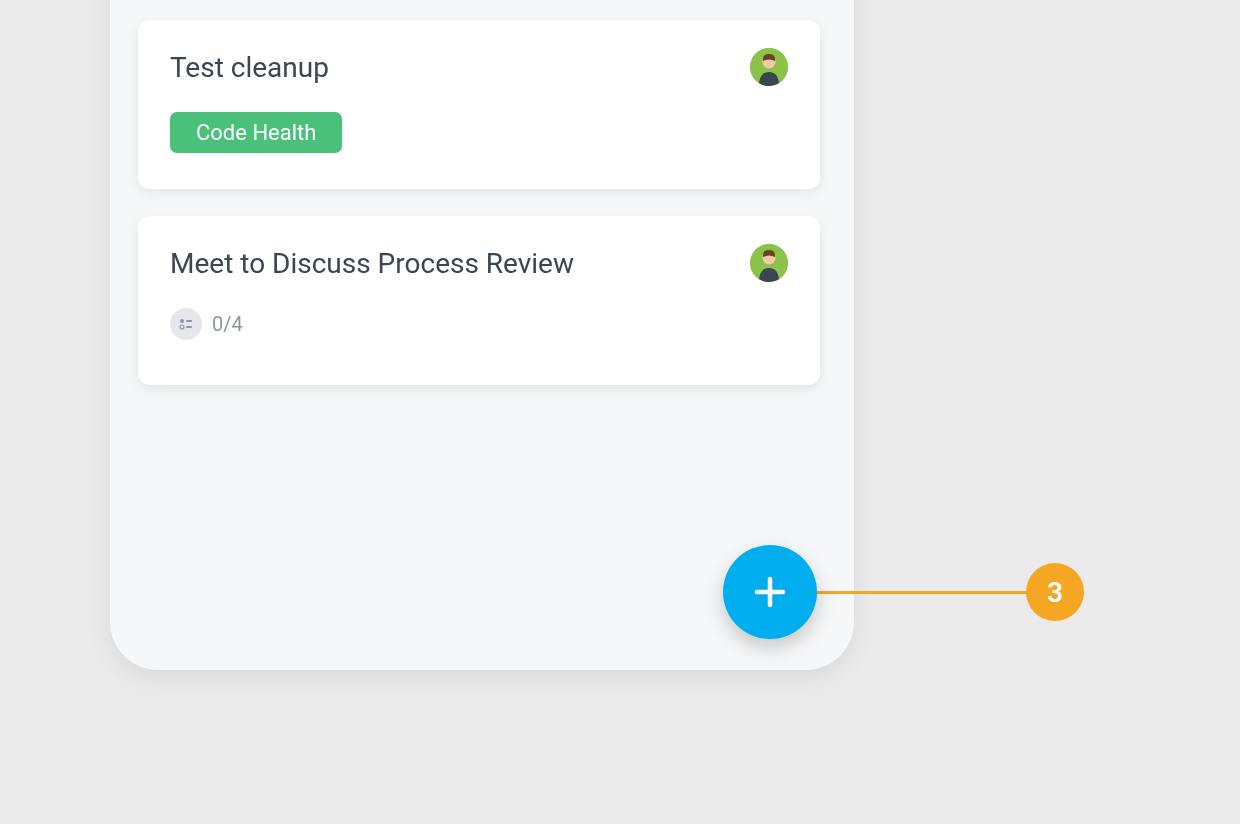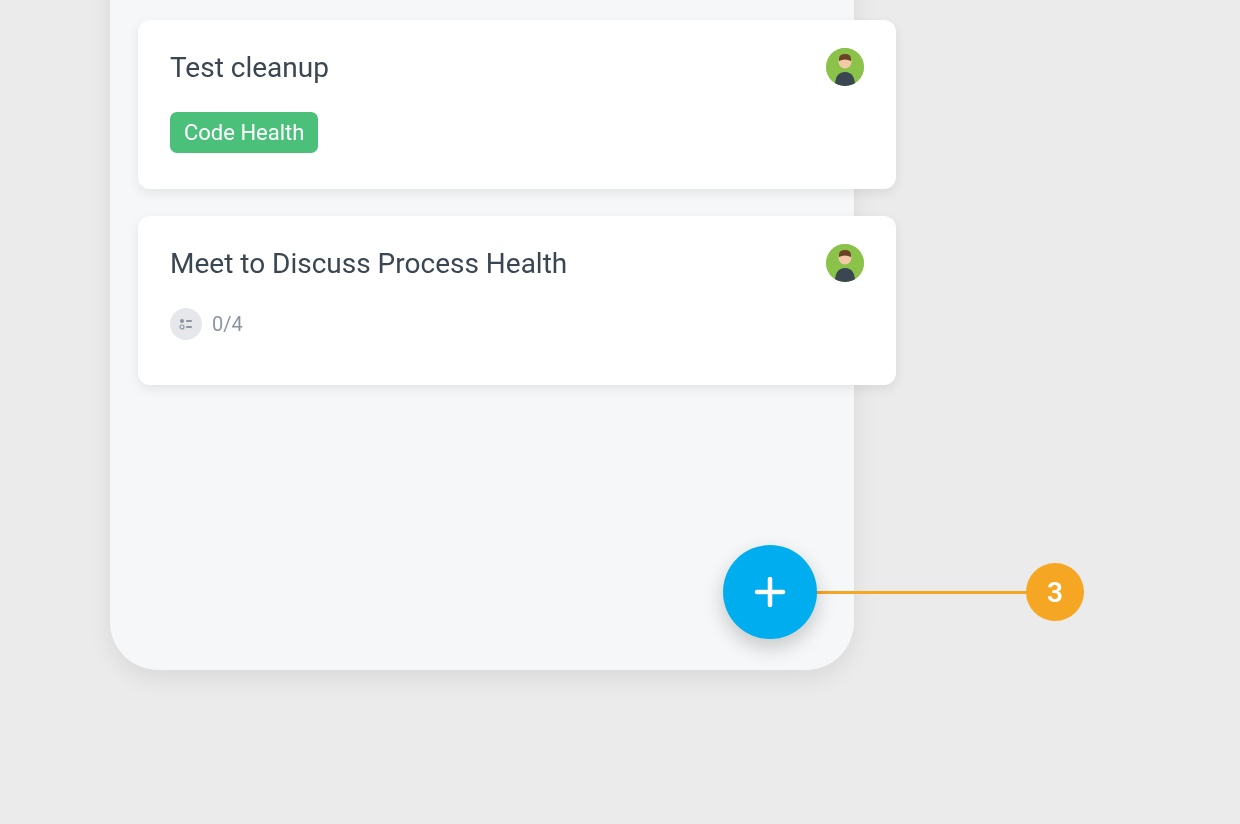--- a/index.html
+++ b/index.html
@@ -21,21 +21,21 @@
       top: -50px;
       width: 744px;
       height: 720px;
       background: #f6f7f8;
       border-radius: 0 0 48px 48px;
       box-shadow: 0 8px 24px rgba(0,0,0,0.08);
     }
     .card {
       position: absolute;
       left: 28px;
-      width: 758px;
+      width: 682px;
       background: #ffffff;
       border-radius: 12px;
       box-shadow: 0 4px 12px rgba(0,0,0,0.08);
       padding: 28px 32px 30px 32px;
     }
     .card-1 {
       top: 70px;
       height: 169px;
     }
     .card-2 {
@@ -67,21 +67,21 @@
       height: 100%;
     }
     .card-body {
       margin-top: 26px;
       display: flex;
       align-items: center;
       gap: 10px;
     }
     .tag {
       display: inline-block;
-      padding: 8px 14px;
+      padding: 8px 26px;
       background: #4bc07a;
       color: #ffffff;
       font-size: 22px;
       font-weight: 400;
       border-radius: 7px;
     }
     .checklist-icon {
       width: 32px;
       height: 32px;
       background: #e5e7ea;
@@ -173,21 +173,21 @@
         </svg>
       </div>
     </div>
     <div class="card-body">
       <span class="tag">Code Health</span>
     </div>
   </div>
 
   <div class="card card-2">
     <div class="card-header">
-      <div class="card-title">Meet to Discuss Process Health</div>
+      <div class="card-title">Meet to Discuss Process Review</div>
       <div class="avatar">
         <svg viewBox="0 0 38 38">
           <circle cx="19" cy="19" r="19" fill="#8bc34a"></circle>
           <circle cx="19" cy="14" r="6.5" fill="#f4c9a8"></circle>
           <path d="M 13 11 Q 13 6 19 6 Q 25 6 25 11 L 25 13 Q 19 10 13 13 Z" fill="#6b4226"></path>
           <path d="M 9 38 Q 9 24 19 24 Q 29 24 29 38 Z" fill="#3a4651"></path>
         </svg>
       </div>
     </div>
     <div class="card-body">

